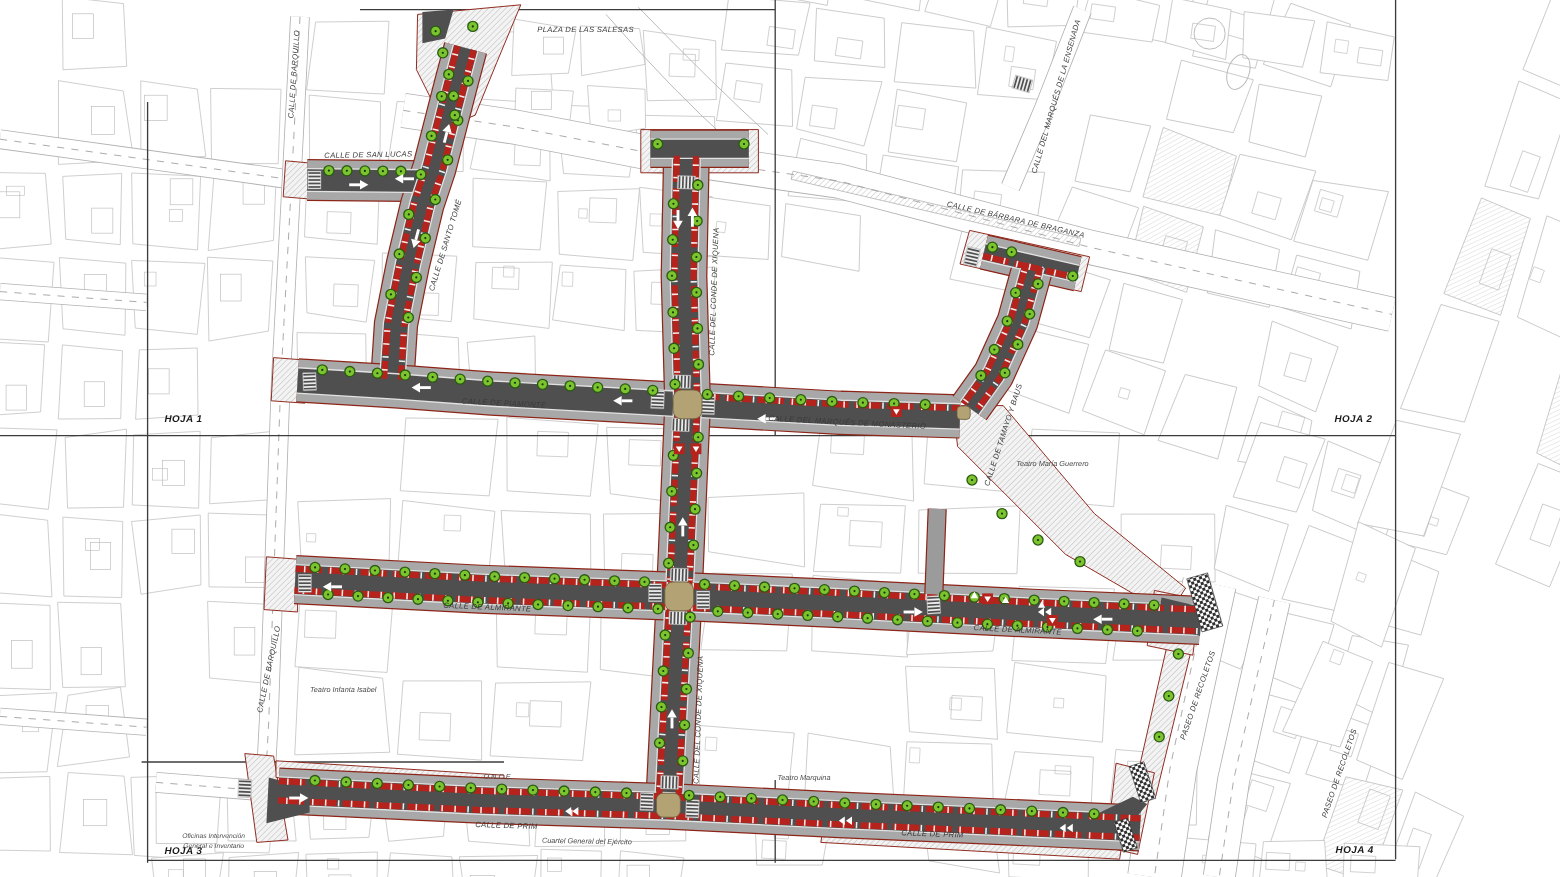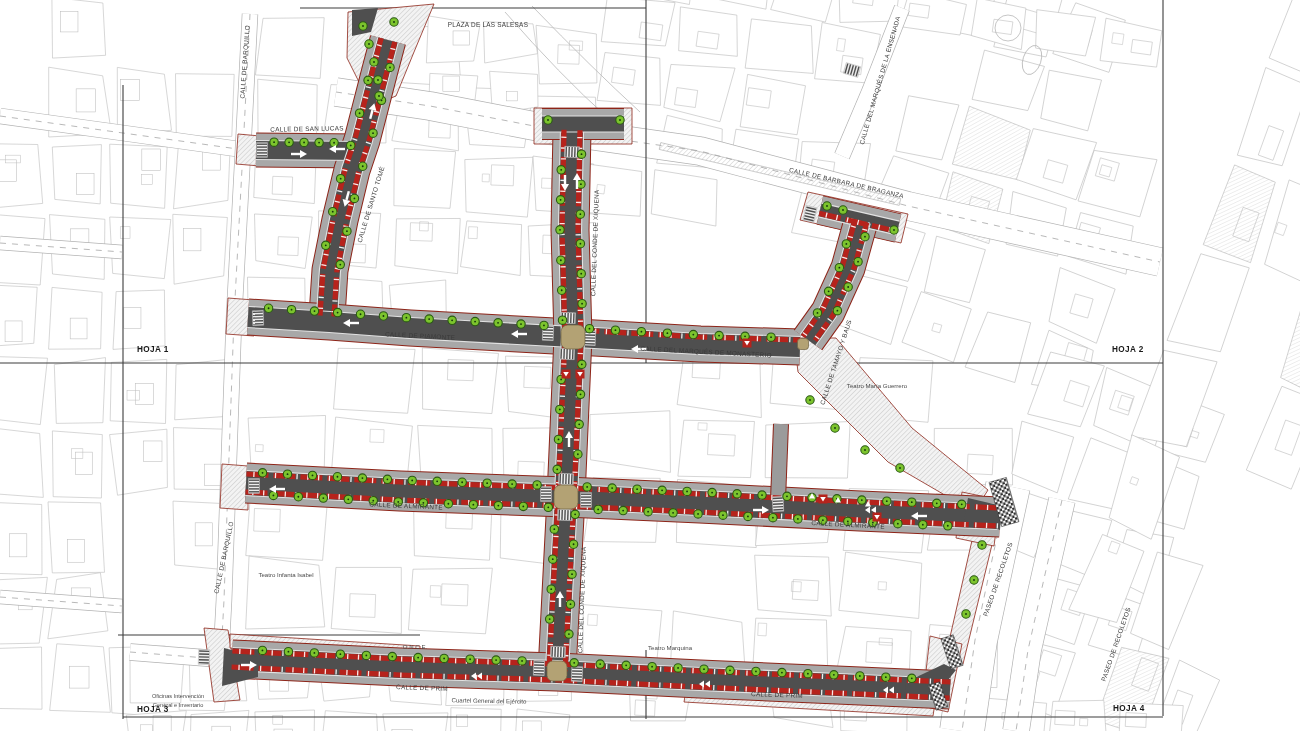--- a/index.html
+++ b/index.html
@@ -1,16 +1,16 @@
 <!DOCTYPE html>
 <html><head>
 <meta charset="utf-8">
 <style>
   html,body{margin:0;padding:0;background:#fff;}
-  #stage{width:1300px;height:731px;position:relative;background:#fff;overflow:hidden;}
+  #stage{width:1300px;height:731px;position:relative;background:#fff;overflow:hidden;font-style:italic;}
   svg{display:block;}
   text{font-family:"Liberation Sans",sans-serif;}
   .lbl{font-size:6.4px;fill:#3b3b3b;letter-spacing:.25px;}
   .lblB{font-size:8.2px;font-weight:bold;fill:#191919;letter-spacing:.4px;}
   .lblT{font-size:6.1px;fill:#4a4a4a;}
   .lblS{font-size:5.6px;fill:#4a4a4a;}
 </style>
 </head>
 <body>
 

